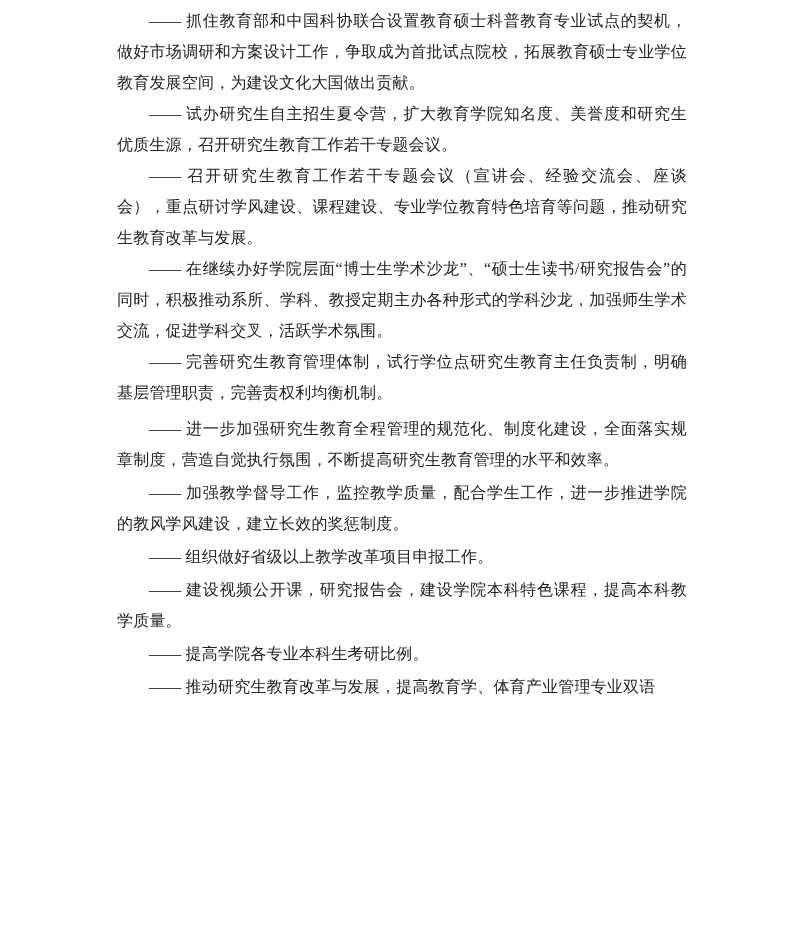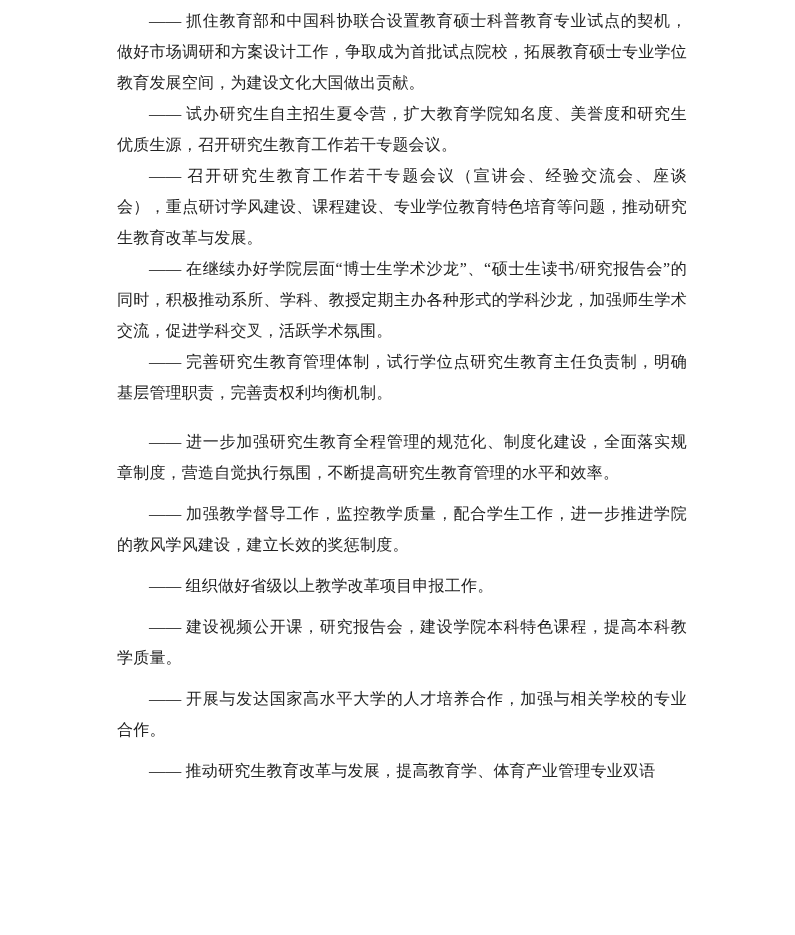--- a/index.html
+++ b/index.html
@@ -25,31 +25,31 @@
   }
   .page p {
     margin: 0;
     text-indent: 2em;
     text-align: justify;
     text-align-last: left;
     word-break: break-all;
     letter-spacing: 0.2px;
   }
   
-  .page p.sp-s { margin-top: 18px; }
-  .page p.sp-m { margin-top: 10px; }
+  .page p.sp-s { margin-top: 5px; }
+  .page p.sp-m { margin-top: 2px; }
 </style>
 </head>
 <body>
 
 <div class="page">
   <p>—— 抓住教育部和中国科协联合设置教育硕士科普教育专业试点的契机，做好市场调研和方案设计工作，争取成为首批试点院校，拓展教育硕士专业学位教育发展空间，为建设文化大国做出贡献。</p>
   <p>—— 试办研究生自主招生夏令营，扩大教育学院知名度、美誉度和研究生优质生源，召开研究生教育工作若干专题会议。</p>
   <p>—— 召开研究生教育工作若干专题会议（宣讲会、经验交流会、座谈会），重点研讨学风建设、课程建设、专业学位教育特色培育等问题，推动研究生教育改革与发展。</p>
   <p>—— 在继续办好学院层面“博士生学术沙龙”、“硕士生读书/研究报告会”的同时，积极推动系所、学科、教授定期主办各种形式的学科沙龙，加强师生学术交流，促进学科交叉，活跃学术氛围。</p>
   <p>—— 完善研究生教育管理体制，试行学位点研究生教育主任负责制，明确基层管理职责，完善责权利均衡机制。</p>
   <p class="sp-s">—— 进一步加强研究生教育全程管理的规范化、制度化建设，全面落实规章制度，营造自觉执行氛围，不断提高研究生教育管理的水平和效率。</p>
   <p class="sp-m">—— 加强教学督导工作，监控教学质量，配合学生工作，进一步推进学院的教风学风建设，建立长效的奖惩制度。</p>
   <p class="sp-m">—— 组织做好省级以上教学改革项目申报工作。</p>
   <p class="sp-m">—— 建设视频公开课，研究报告会，建设学院本科特色课程，提高本科教学质量。</p>
-  <p class="sp-m">—— 开展与发达国家高水平大学的人才培养合作，加强与相关学校的专业合作。</p>
+  <p class="sp-m">—— 提高学院各专业本科生考研比例。</p>
   <p class="sp-m">—— 推动研究生教育改革与发展，提高教育学、体育产业管理专业双语</p>
 </div>
 
 </body></html>

